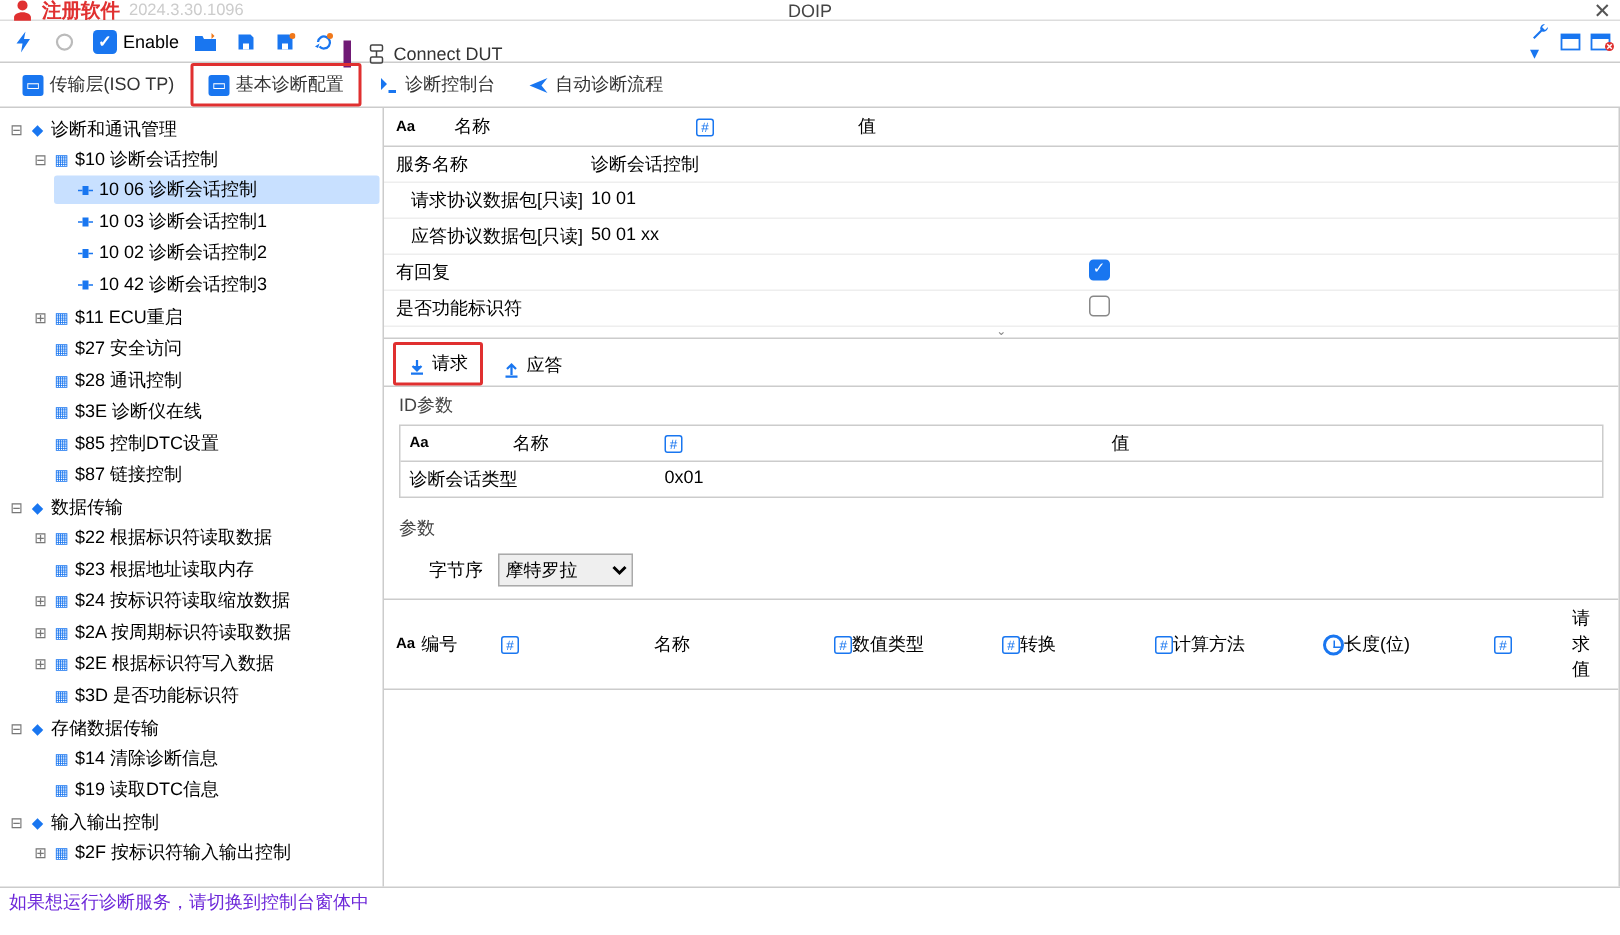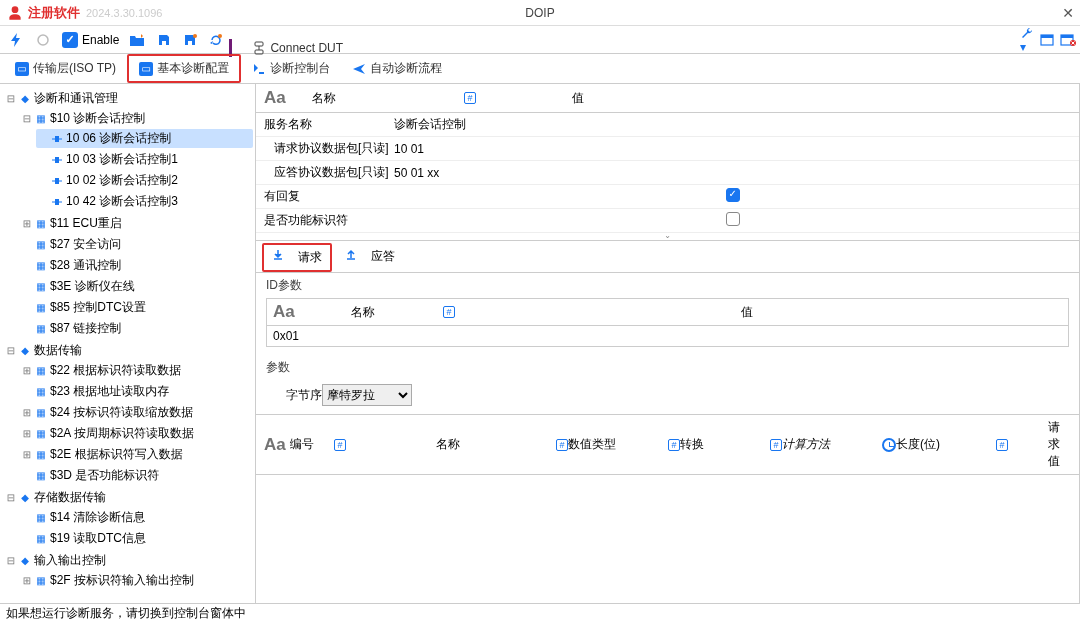--- a/index.html
+++ b/index.html
@@ -1,19 +1,19 @@
 <!DOCTYPE html>
 <html><head>
 <meta charset="utf-8">
 <style>
 * { box-sizing: border-box; font-family: "Microsoft YaHei", "Segoe UI", sans-serif; font-size: 12px; }
 body { margin: 0; padding: 0; width: 1080px; height: 623px; background: #fff; overflow: hidden; }
 
 
-.title-bar { height: 26px; display: flex; align-items: center; padding: 0 6px; border-bottom: 1px solid #ddd; background: #fff; position: relative; }
+.title-bar { height: 14px; display: flex; align-items: center; padding: 0 6px; border-bottom: 1px solid #ddd; background: #fff; position: relative; }
 .title-bar .app-icon { width: 18px; height: 18px; display: flex; align-items: center; justify-content: center; color: #e03030; margin-right: 4px; }
 .title-bar .app-name { color: #e03030; font-weight: bold; font-size: 13px; }
 .title-bar .version { color: #ccc; margin-left: 6px; font-size: 11px; }
 .title-bar .center { position: absolute; left: 0; right: 0; text-align: center; pointer-events: none; font-size: 12px; color: #444; }
 .title-bar .close { margin-left: auto; color: #555; cursor: pointer; font-size: 14px; }
 
 
 .toolbar { height: 28px; display: flex; align-items: center; padding: 0 4px; border-bottom: 1px solid #ccc; background: #fff; }
 .toolbar .spacer { flex: 1; }
 .toolbar .item { display: inline-flex; align-items: center; gap: 4px; padding: 2px 6px; cursor: pointer; color: #333; }
@@ -44,69 +44,69 @@
 .exp { width: 10px; text-align: center; color: #777; font-size: 10px; user-select: none; }
 .node-ic { width: 14px; text-align: center; color: #1976f0; font-size: 10px; }
 .leaf-ic { width: 14px; display: inline-flex; align-items: center; justify-content: center; }
 .leaf-ic svg { width: 12px; height: 10px; }
 
 
 .prop-header { display: flex; border-bottom: 1px solid #ccc; padding: 4px 8px; gap: 0; align-items: center; }
 .ph-col { display: flex; align-items: center; gap: 6px; }
 .ph-col.name { width: 130px; }
 .ph-col.value { flex: 1; padding-left: 70px; }
-.aa-ic { color: #737373; font-weight: bold; font-size: 17px; }
+.aa-ic { color: #000000; font-weight: bold; font-size: 10px; }
 .hash-ic { color: #1976f0; font-size: 12px; border: 1px solid #1976f0; width: 12px; height: 12px; display: inline-flex; align-items: center; justify-content: center; font-size: 9px; border-radius: 2px; }
 .prop-rows { }
-.prop-row { display: flex; border-bottom: 1px solid #eee; padding: 3px 8px; align-items: center; min-height: 24px; }
+.prop-row { display: flex; border-bottom: 1px solid #eee; padding: 3px 8px; min-height: 24px; }
 .prop-row .pname { width: 130px; }
 .prop-row .pvalue { flex: 1; padding-left: 0; }
 .chk { width: 14px; height: 14px; border: 1px solid #888; border-radius: 3px; display: inline-block; }
 .chk.checked { background: #1976f0; border-color: #1976f0; position: relative; }
 .chk.checked::after { content: "✓"; color: #fff; font-size: 10px; position: absolute; left: 2px; top: -1px; }
 
 .resize-handle { height: 8px; text-align: center; color: #888; cursor: ns-resize; border-bottom: 1px solid #ccc; font-size: 8px; line-height: 6px; }
 
 
 .sub-tabs { display: flex; border-bottom: 1px solid #ccc; padding: 2px 6px 0; gap: 4px; }
-.sub-tab { display: inline-flex; align-items: flex-start; gap: 14px; padding: 4px 8px; border: 1px solid transparent; cursor: pointer; }
+.sub-tab { display: inline-flex; align-items: flex-end; gap: 4px; padding: 4px 8px; border: 1px solid transparent; cursor: pointer; }
 .sub-tab.highlighted { border: 2px solid #e03030; border-radius: 2px; }
 .sub-tab .ic { color: #1976f0; }
 
 .section-label { padding: 4px 10px; color: #444; }
 
 
 .id-table { margin: 0 10px; border: 1px solid #ccc; }
 .id-header { display: flex; border-bottom: 1px solid #ccc; padding: 3px 6px; align-items: center; }
 .id-header .col-name { width: 170px; display: flex; align-items: center; gap: 6px; }
 .id-header .col-val { flex: 1; display: flex; align-items: center; gap: 6px; }
 .id-row { display: flex; padding: 3px 6px; }
 .id-row .c1 { width: 170px; }
 .id-row .c2 { flex: 1; }
 
 
 .params { margin: 8px 10px 0; }
-.params-row { display: flex; align-items: center; padding: 4px 20px; }
+.params-row { display: flex; align-items: center; gap: 10px; padding: 4px 20px; }
 .params-row select { height: 22px; width: 90px; border: 1px solid #aaa; }
 
 
 .cols-header { display: flex; border-top: 1px solid #ccc; border-bottom: 1px solid #ccc; padding: 4px 8px; margin-top: 4px; align-items: center; }
 .cols-header .col { display: flex; align-items: center; gap: 4px; }
 .cols-header .c-num { width: 70px; }
 .cols-header .c-name { width: 210px; }
 .cols-header .c-type { width: 100px; }
 .cols-header .c-conv { width: 90px; }
-.cols-header .c-calc { width: 100px; font-style: italic; }
+.cols-header .c-calc { width: 100px; }
 .cols-header .c-len { width: 100px; }
 .cols-header .c-req { flex: 1; }
 .clock-ic { color: #1976f0; width: 14px; height: 14px; border: 2px solid #1976f0; border-radius: 50%; display: inline-block; position: relative; }
 .clock-ic::after { content: ""; position: absolute; width: 4px; height: 4px; border-left: 1.5px solid #1976f0; border-bottom: 1.5px solid #1976f0; left: 5px; top: 2px; }
 
 
-.status-bar { height: 20px; padding: 2px 6px; border-top: 1px solid #ccc; color: #000000; font-size: 12px; display: flex; align-items: center; }
+.status-bar { height: 20px; padding: 2px 6px; border-top: 1px solid #ccc; color: #6d28d9; font-size: 12px; display: flex; align-items: center; }
 
 .right-tools { display: flex; gap: 6px; align-items: center; }
 .rt-ic { color: #1976f0; cursor: pointer; }
 
 svg { display: block; }
 </style>
 </head>
 <body>
 
 <div class="title-bar">
@@ -155,21 +155,21 @@
         <circle cx="12" cy="3" r="2" fill="#f0781a"></circle>
       </svg>
   </span>
   <span class="item blue-ic">
     <svg width="14" height="14" viewBox="0 0 14 14">
         <path fill="none" stroke="#1976f0" stroke-width="1.5" d="M3 7a4 4 0 1 1 1 3"></path>
         <path fill="#1976f0" d="M3 11l-2-1 3-2z"></path>
         <circle cx="11" cy="3" r="2" fill="#f0781a"></circle>
       </svg>
   </span>
-  <span class="item" style="border-left:3px solid #701a75;padding-left:20px;margin-top:16px;">
+  <span class="item" style="border-left:5px solid #701a75;padding-left:10px;margin-top:16px;">
     <svg width="14" height="14" viewBox="0 0 14 14">
         <rect x="3" y="1" width="8" height="4" rx="1" fill="none" stroke="#444"></rect>
         <rect x="3" y="9" width="8" height="4" rx="1" fill="none" stroke="#444"></rect>
         <line x1="7" y1="5" x2="7" y2="9" stroke="#444"></line>
       </svg>
     <span>Connect DUT</span>
   </span>
   <span class="spacer"></span>
   <span class="right-tools">
     <span class="rt-ic">
@@ -491,20 +491,21 @@
         <div class="col-name">
           <span class="aa-ic">Aa</span>
           <span style="margin-left:50px;">名称</span>
         </div>
         <div class="col-val">
           <span class="hash-ic">#</span>
           <span style="margin-left:280px;">值</span>
         </div>
       </div>
       <div class="id-row">
+        <span class="c1">诊断会话类型</span>
         <span class="c2">0x01</span>
       </div>
     </div>
 
     <div class="params">
       <div class="section-label" style="padding-left:0;">参数</div>
       <div class="params-row">
         <span>字节序</span>
         <select>
           <option>摩特罗拉</option>

